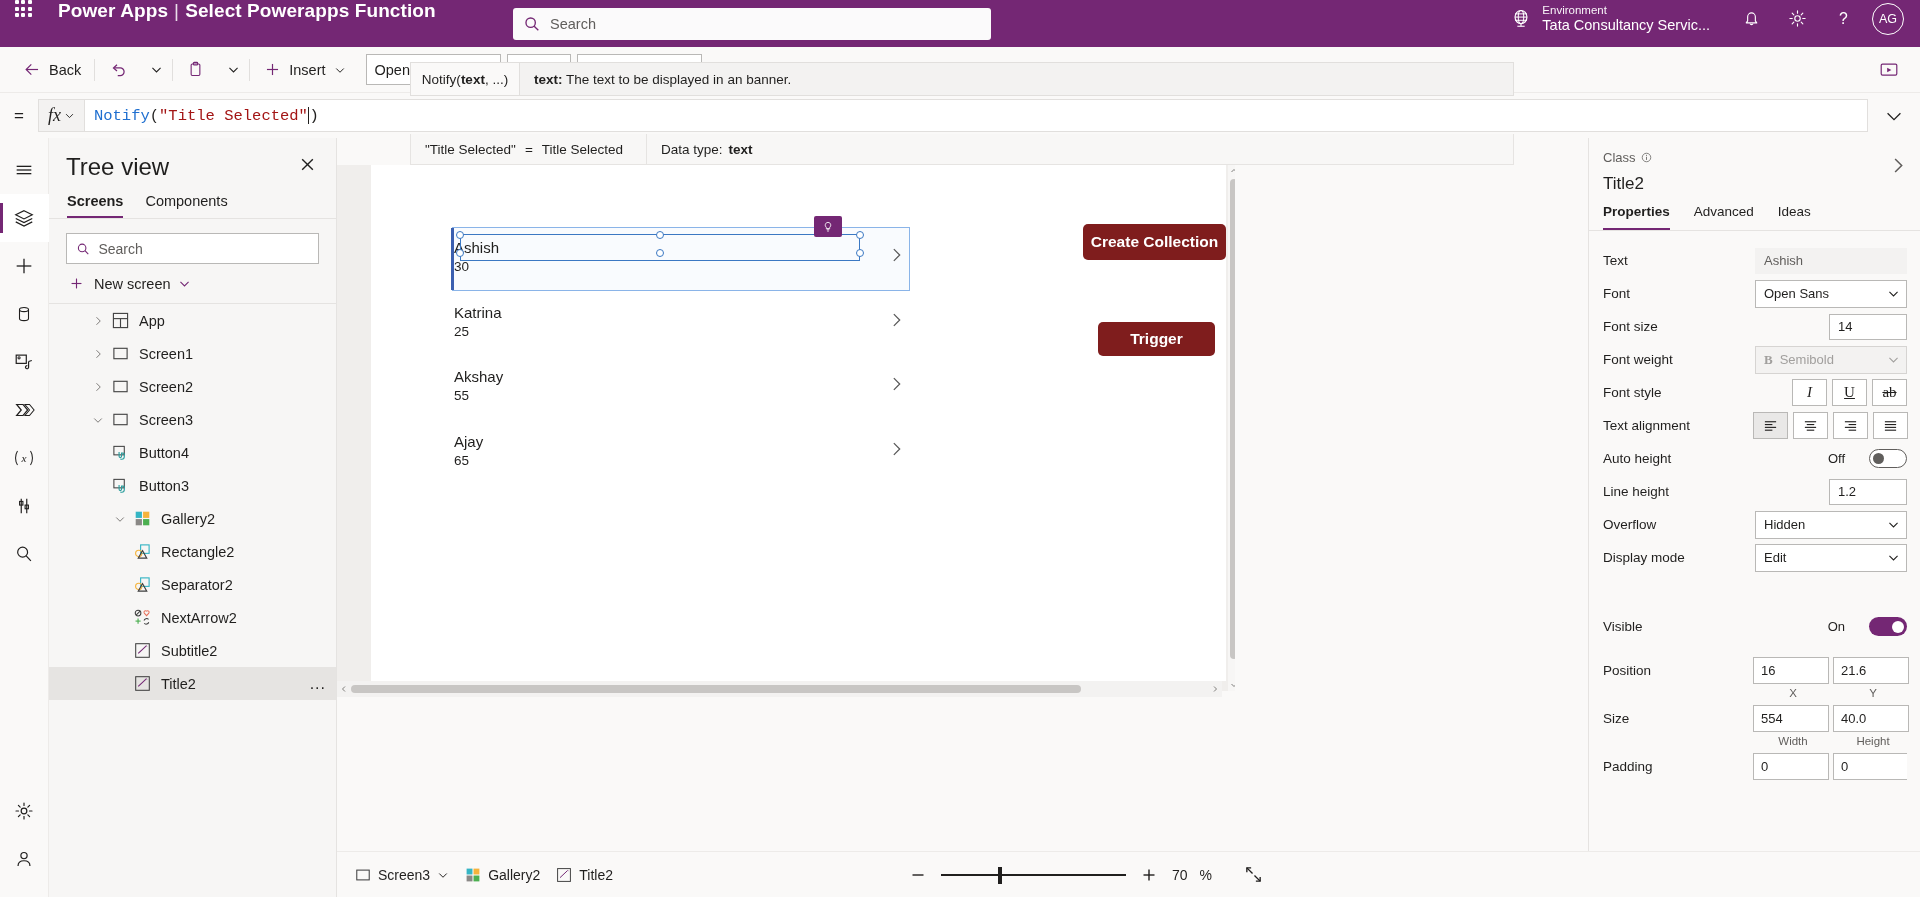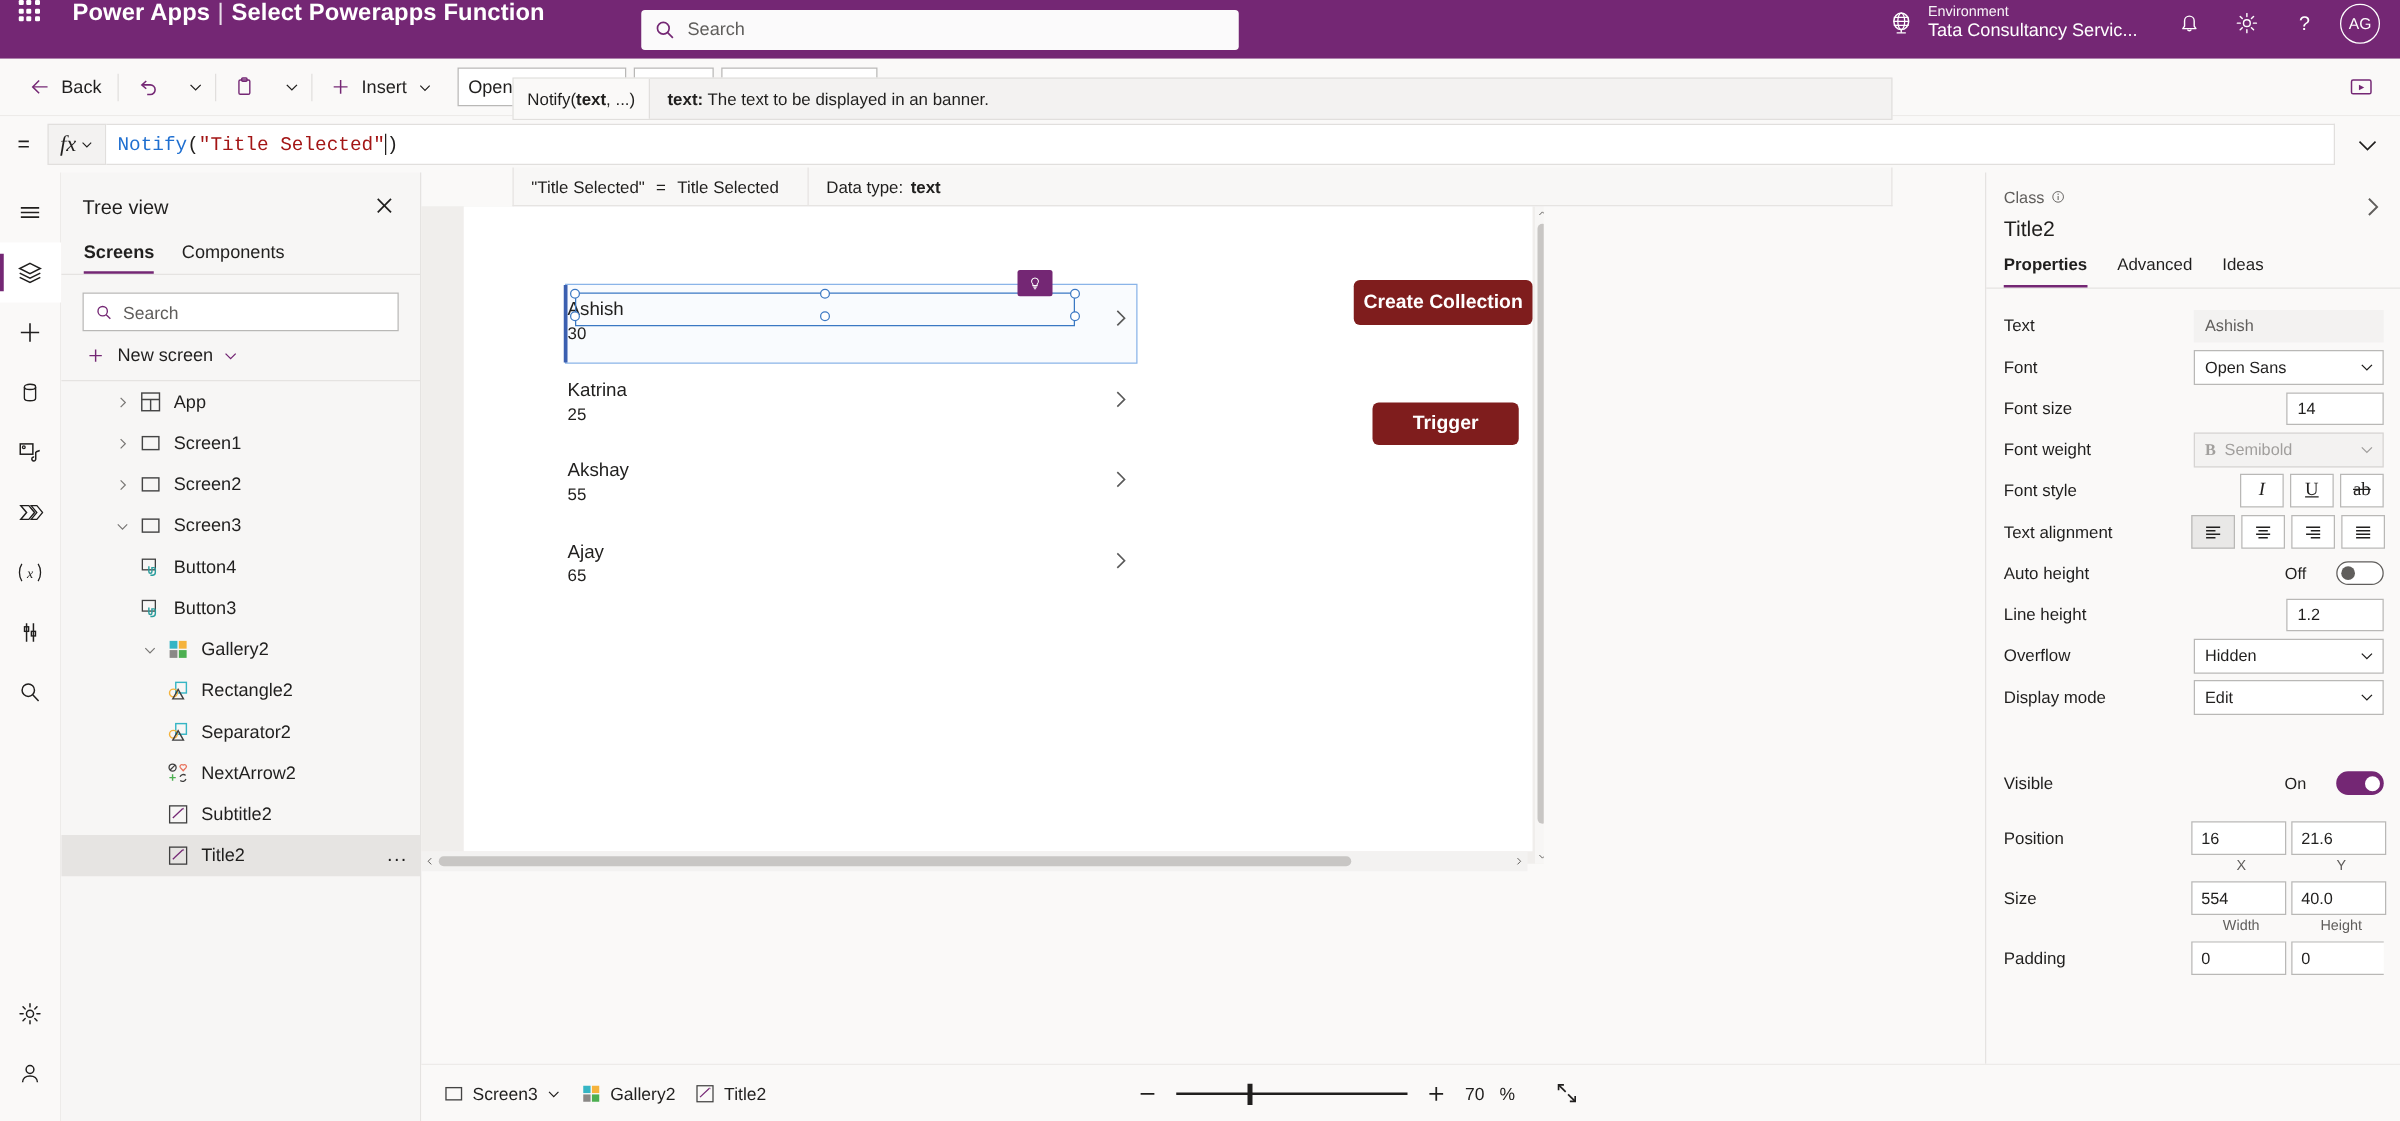--- a/index.html
+++ b/index.html
@@ -119,21 +119,21 @@
   .rail-item.active { background: #fff; }
   .rail-item.active::before { content: ""; position: absolute; left: 0; top: 9px; width: 3px; height: 30px; background: #742774; }
   .rail-bottom { margin-top: auto; padding-bottom: 14px; }
 
   
   .tree {
     position: absolute; top: 138px; left: 49px; width: 288px; height: 759px;
     background: #f7f6f5; border-right: 1px solid #e5e3e1; overflow: hidden;
   }
   .tree-head { display: flex; align-items: center; justify-content: space-between; padding: 14px 16px 0 17px; }
-  .tree-title { font-size: 16px; color: #201f1e; }
+  .tree-title { font-size: 24px; color: #201f1e; }
   .tree-close { cursor: pointer; padding: 4px; }
   .tree-tabs { display: flex; gap: 22px; padding: 12px 18px 0 18px; border-bottom: 1px solid #e5e3e1; }
   .tree-tab { font-size: 14.5px; color: #201f1e; padding-bottom: 7px; cursor: pointer; }
   .tree-tab.active { font-weight: bold; border-bottom: 2.4px solid #742774; }
   .tree-search {
     margin: 14px 17px 0 17px; height: 31px; background: #fff; border: 1px solid #b9b8b6;
     display: flex; align-items: center; padding: 0 9px;
   }
   .tree-search input {
     border: none; outline: none; font-size: 14px; color: #201f1e; margin-left: 8px; width: 100%;

